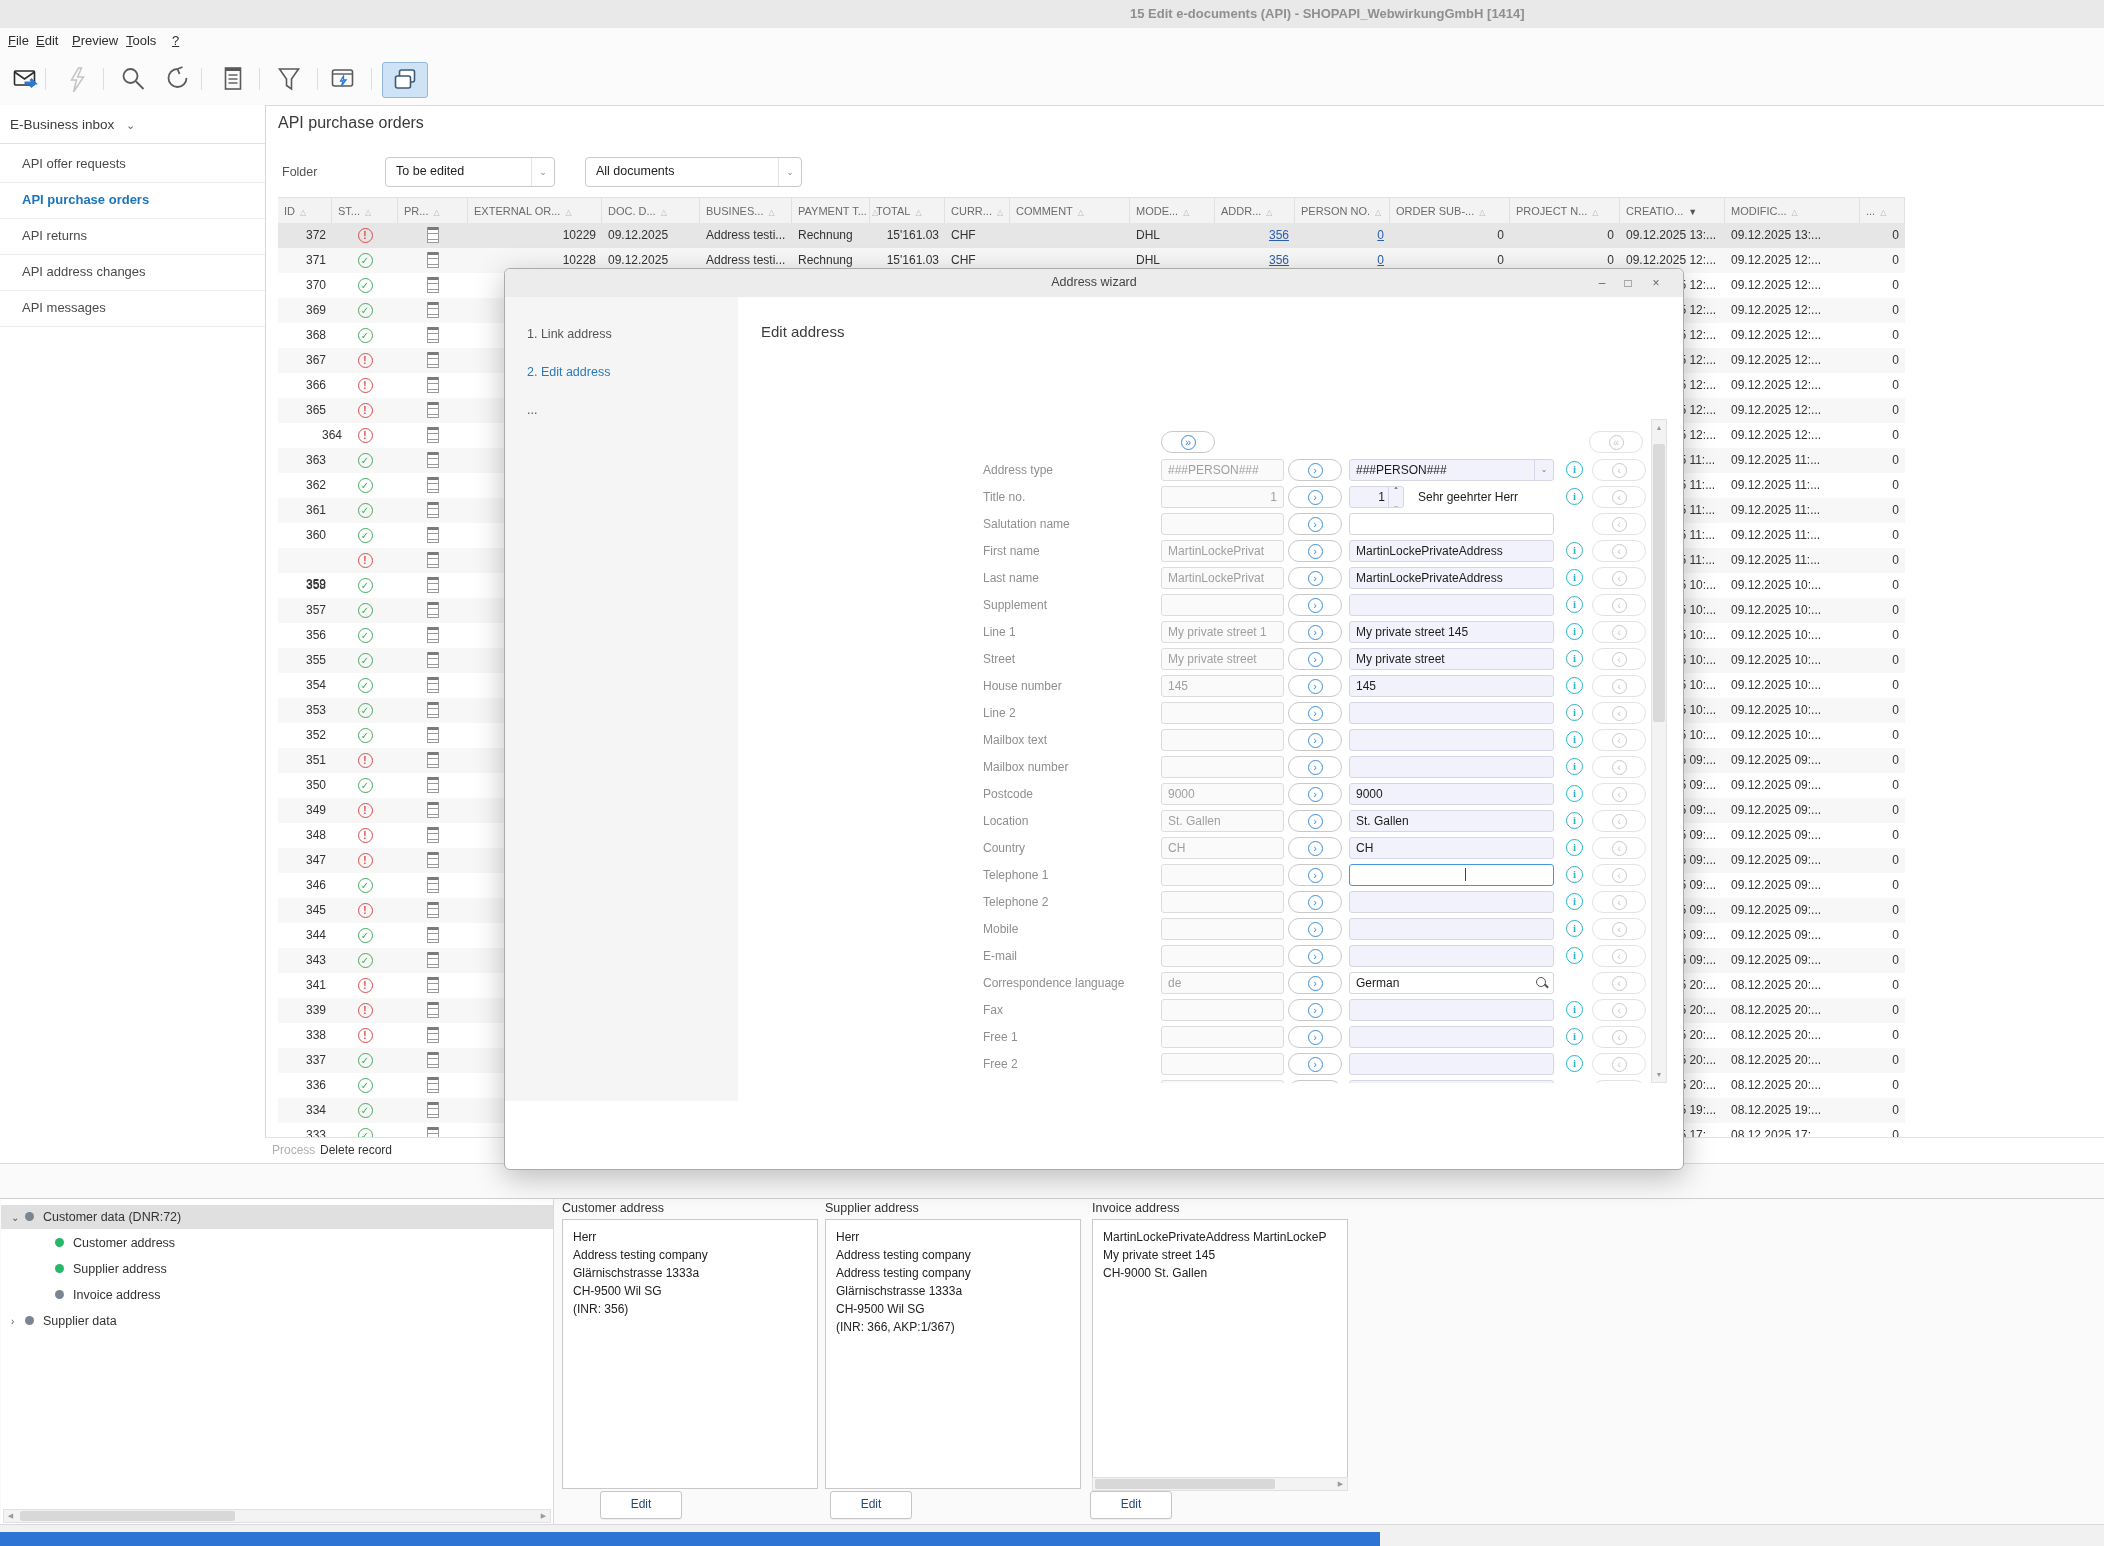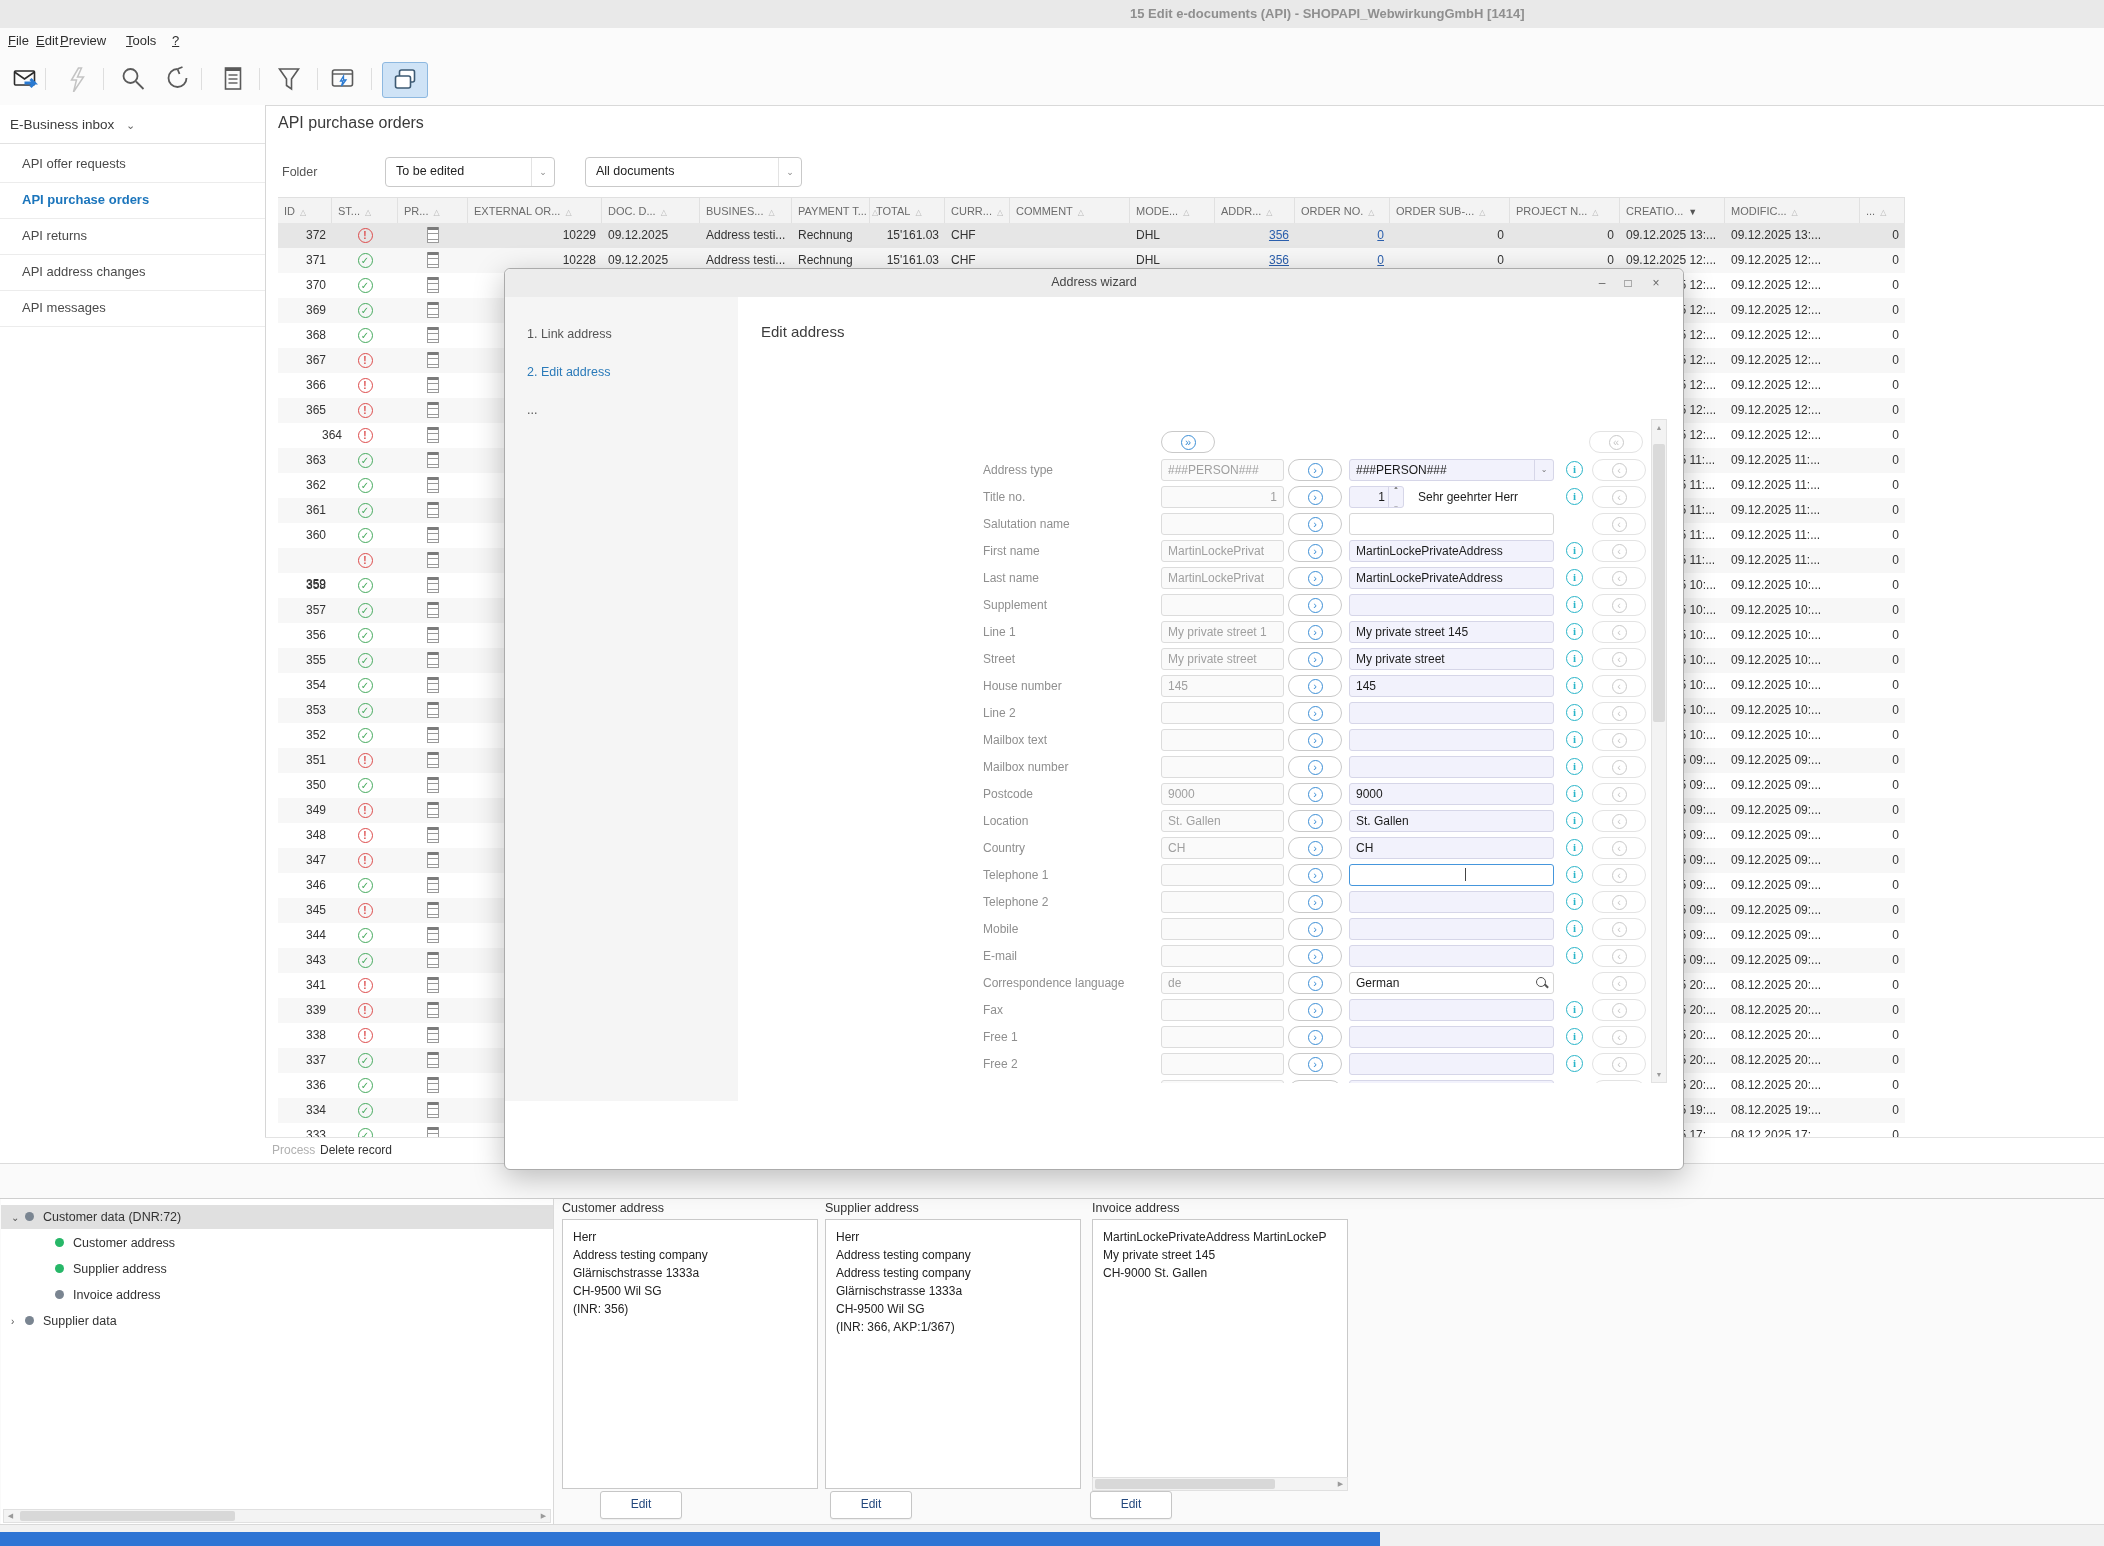--- a/index.html
+++ b/index.html
@@ -129,21 +129,21 @@
 </style>
 </head>
 <body>
 
 <div class="abs" id="titlebar">
   <span class="title">15 Edit e-documents (API) - SHOPAPI_WebwirkungGmbH [1414]</span>
 </div>
 <div class="abs" id="menubar">
     <span class="mi" style="left: 8px;"><u>F</u>ile</span>
     <span class="mi" style="left: 36px;"><u>E</u>dit</span>
-    <span class="mi" style="left: 60px;"><u>P</u>review</span>
+    <span class="mi" style="left: 72px;"><u>P</u>review</span>
     <span class="mi" style="left: 126px;"><u>T</u>ools</span>
     <span class="mi" style="left: 172px;"><u>?</u></span>
   </div>
 <div class="abs" id="toolbar">
     <div class="tbtn" style="left: 10px;">
       <svg width="26" height="26" viewBox="0 0 25 26">
         <rect x="2" y="5" width="20" height="14" rx="1" fill="none" stroke="#2b2b2b" stroke-width="1.6"></rect>
         <path d="M2 6 L12 13 L22 6" fill="none" stroke="#2b2b2b" stroke-width="1.6"></path>
         <path d="M12 17 L22 17 L18 13 M22 17 L18 21" stroke="#2a7ad2" stroke-width="3" fill="none"></path>
       </svg>
@@ -233,21 +233,21 @@
       <div class="th" style="left: 120px; width: 70px;"><span>PR...</span><span class="sort">△</span></div>
       <div class="th" style="left: 190px; width: 134px;"><span>EXTERNAL OR...</span><span class="sort">△</span></div>
       <div class="th" style="left: 324px; width: 98px;"><span>DOC. D...</span><span class="sort">△</span></div>
       <div class="th" style="left: 422px; width: 92px;"><span>BUSINES...</span><span class="sort">△</span></div>
       <div class="th" style="left: 514px; width: 78px;"><span>PAYMENT T...</span><span class="sort">△</span></div>
       <div class="th" style="left: 592px; width: 75px;"><span>TOTAL</span><span class="sort">△</span></div>
       <div class="th" style="left: 667px; width: 65px;"><span>CURR...</span><span class="sort">△</span></div>
       <div class="th" style="left: 732px; width: 120px;"><span>COMMENT</span><span class="sort">△</span></div>
       <div class="th" style="left: 852px; width: 85px;"><span>MODE...</span><span class="sort">△</span></div>
       <div class="th" style="left: 937px; width: 80px;"><span>ADDR...</span><span class="sort">△</span></div>
-      <div class="th" style="left: 1017px; width: 95px;"><span>ORDER NO.</span><span class="sort">△</span></div>
+      <div class="th" style="left: 1017px; width: 95px;"><span>PERSON NO.</span><span class="sort">△</span></div>
       <div class="th" style="left: 1112px; width: 120px;"><span>ORDER SUB-...</span><span class="sort">△</span></div>
       <div class="th" style="left: 1232px; width: 110px;"><span>PROJECT N...</span><span class="sort">△</span></div>
       <div class="th" style="left: 1342px; width: 105px;"><span>CREATIO...</span><span class="sort desc">▼</span></div>
       <div class="th" style="left: 1447px; width: 135px;"><span>MODIFIC...</span><span class="sort">△</span></div>
       <div class="th" style="left: 1582px; width: 45px;"><span>...</span><span class="sort">△</span></div>
     </div>
   <div id="tbody">
       <div class="tr selected" style="top: 26px; width: 1627px;">
         <div class="td r" style="left: 0px; width: 54px;">372</div>
         <div class="td " style="left: 54px; width: 66px; text-align: center;"><span class="sticon st-error">!</span></div>

